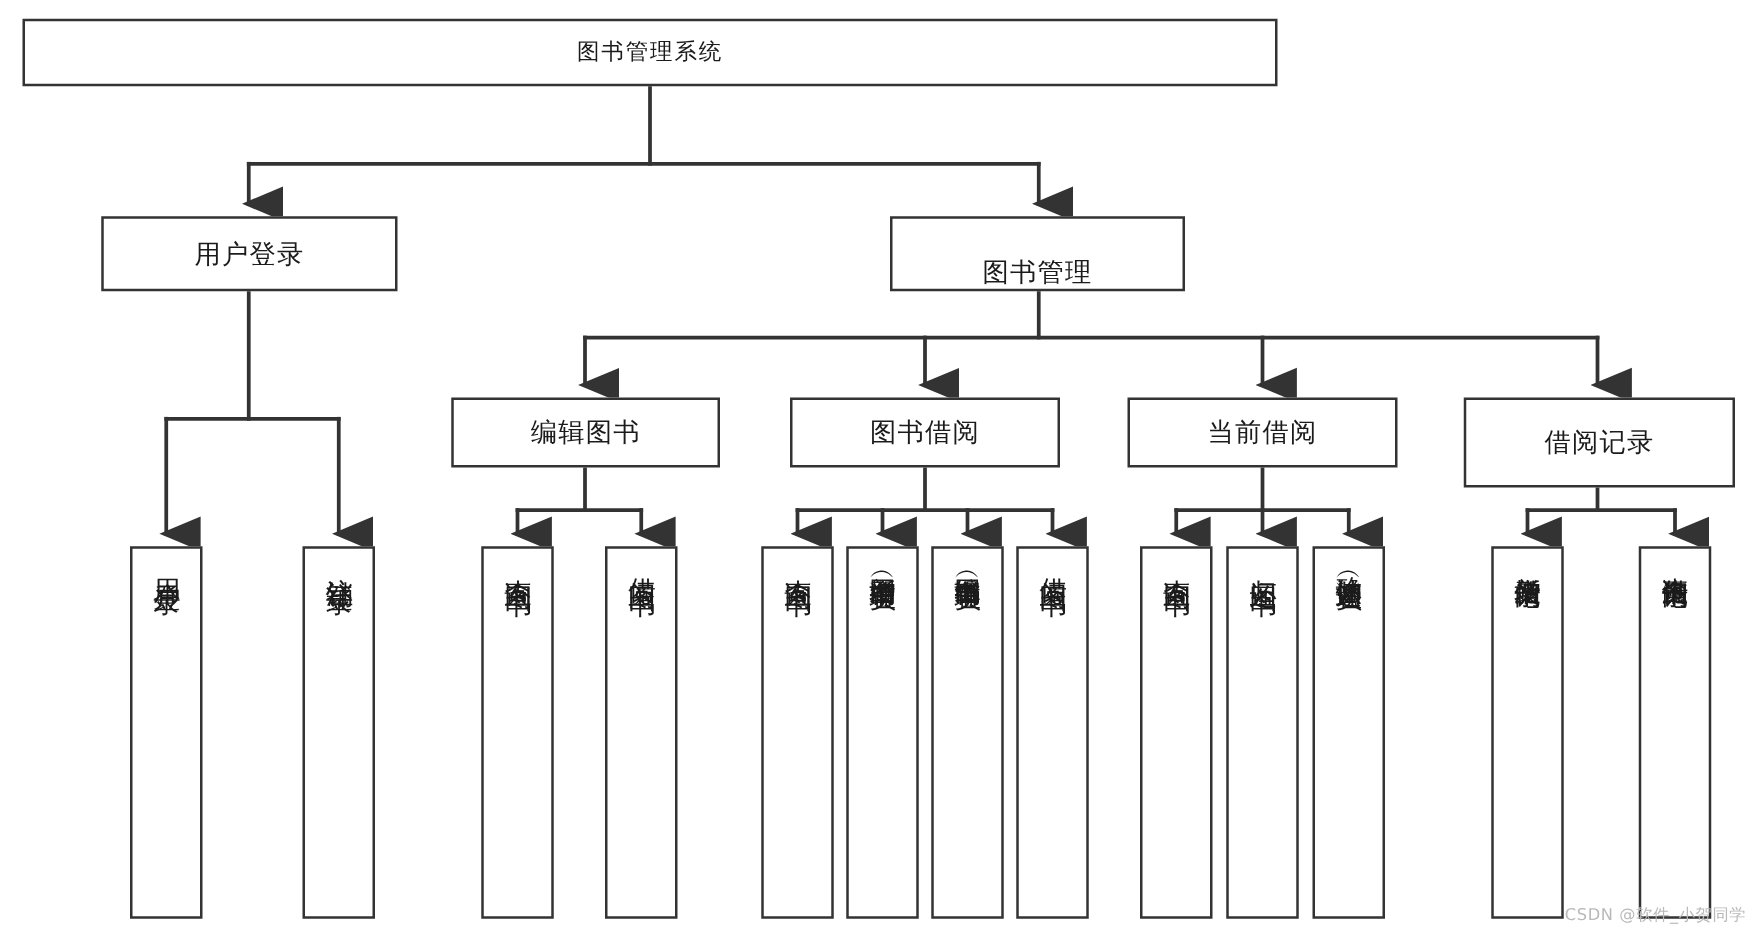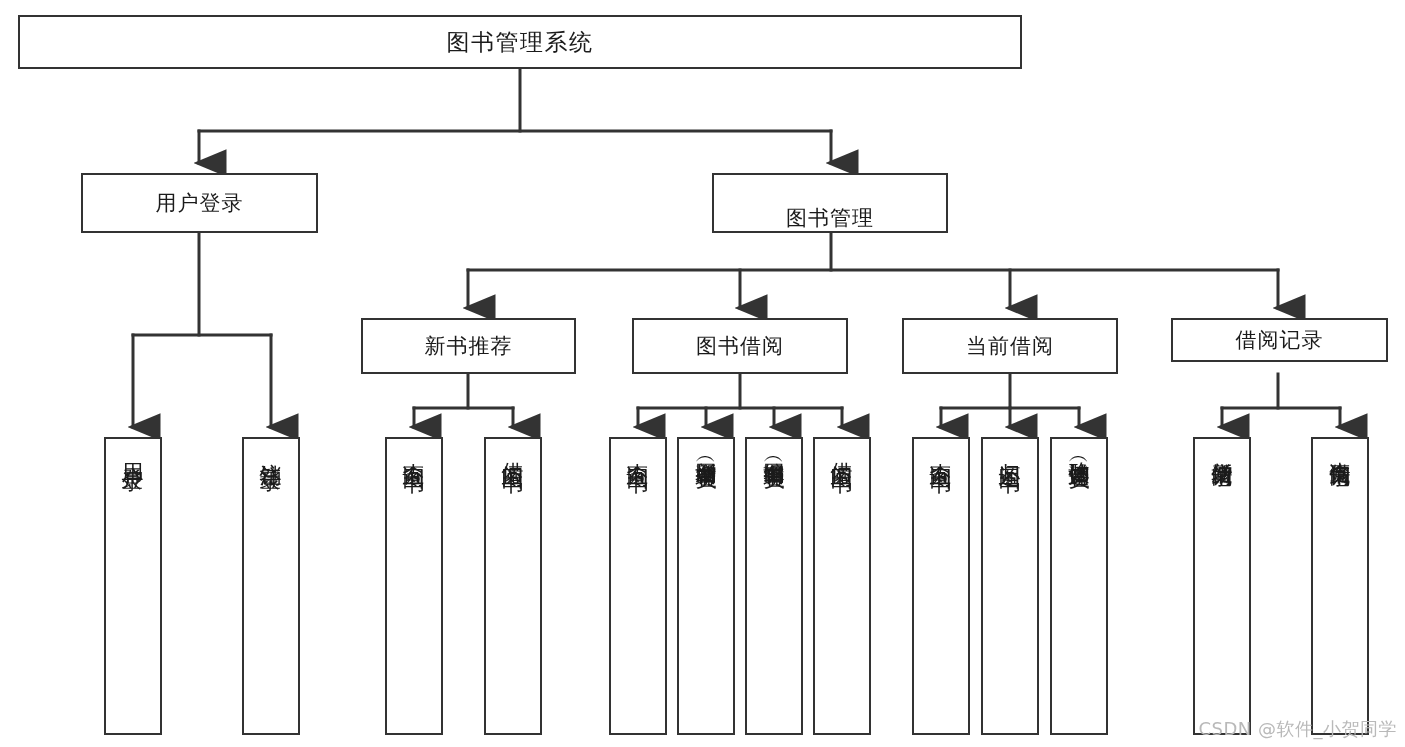--- a/index.html
+++ b/index.html
@@ -41,21 +41,21 @@
     text-align: center;
     line-height: 1.25;
     white-space: nowrap;
   }
   
   .node.horiz .label {
     font-size: 21px;
     letter-spacing: 1px;
   }
   .node.root .label {
-    font-size: 23px;
+    font-size: 18px;
     letter-spacing: 1.5px;
   }
   
   .node.leaf {
     align-items: flex-start;
     padding-top: 6px;
   }
   .node.leaf .label {
     writing-mode: vertical-rl;
     text-orientation: upright;
@@ -65,21 +65,21 @@
     white-space: nowrap;
   }
   .node.leaf.leaf-tall .label {
     font-size: 21px;
     letter-spacing: 1px;
   }
   .watermark {
     position: absolute;
     right: 8px;
     bottom: 6px;
-    font-size: 18px;
+    font-size: 13px;
     color: #b9b9b9;
     letter-spacing: 0.5px;
     white-space: nowrap;
     user-select: none;
   }
 </style>
 </head>
 <body>
 
 <div id="diagram-root">
@@ -140,32 +140,32 @@
 
   <div class="node horiz" style="left:81px; top:173px; width:237px; height:60px;">
     <span class="label">用户登录</span>
   </div>
 
   <div class="node horiz" style="left:712px; top:173px; width:236px; height:60px;align-items:flex-end;">
     <span class="label">图书管理</span>
   </div>
 
   <div class="node horiz" style="left:361px; top:318px; width:215px; height:56px;">
-    <span class="label">新书推荐</span>
+    <span class="label">编辑图书</span>
   </div>
 
   <div class="node horiz" style="left:632px; top:318px; width:216px; height:56px;justify-content:center;">
     <span class="label">图书借阅</span>
   </div>
 
   <div class="node horiz" style="left:902px; top:318px; width:216px; height:56px;">
     <span class="label">当前借阅</span>
   </div>
 
-  <div class="node horiz" style="left:1171px; top:318px; width:217px; height:44px;">
+  <div class="node horiz" style="left:1171px; top:318px; width:217px; height:72px;">
     <span class="label">借阅记录</span>
   </div>
 
   <div class="node leaf" style="left:104px; top:437px; width:58px; height:298px;">
     <span class="label">用户登录</span>
   </div>
 
   <div class="node leaf" style="left:242px; top:437px; width:58px; height:298px;">
     <span class="label">注销登录</span>
   </div>

